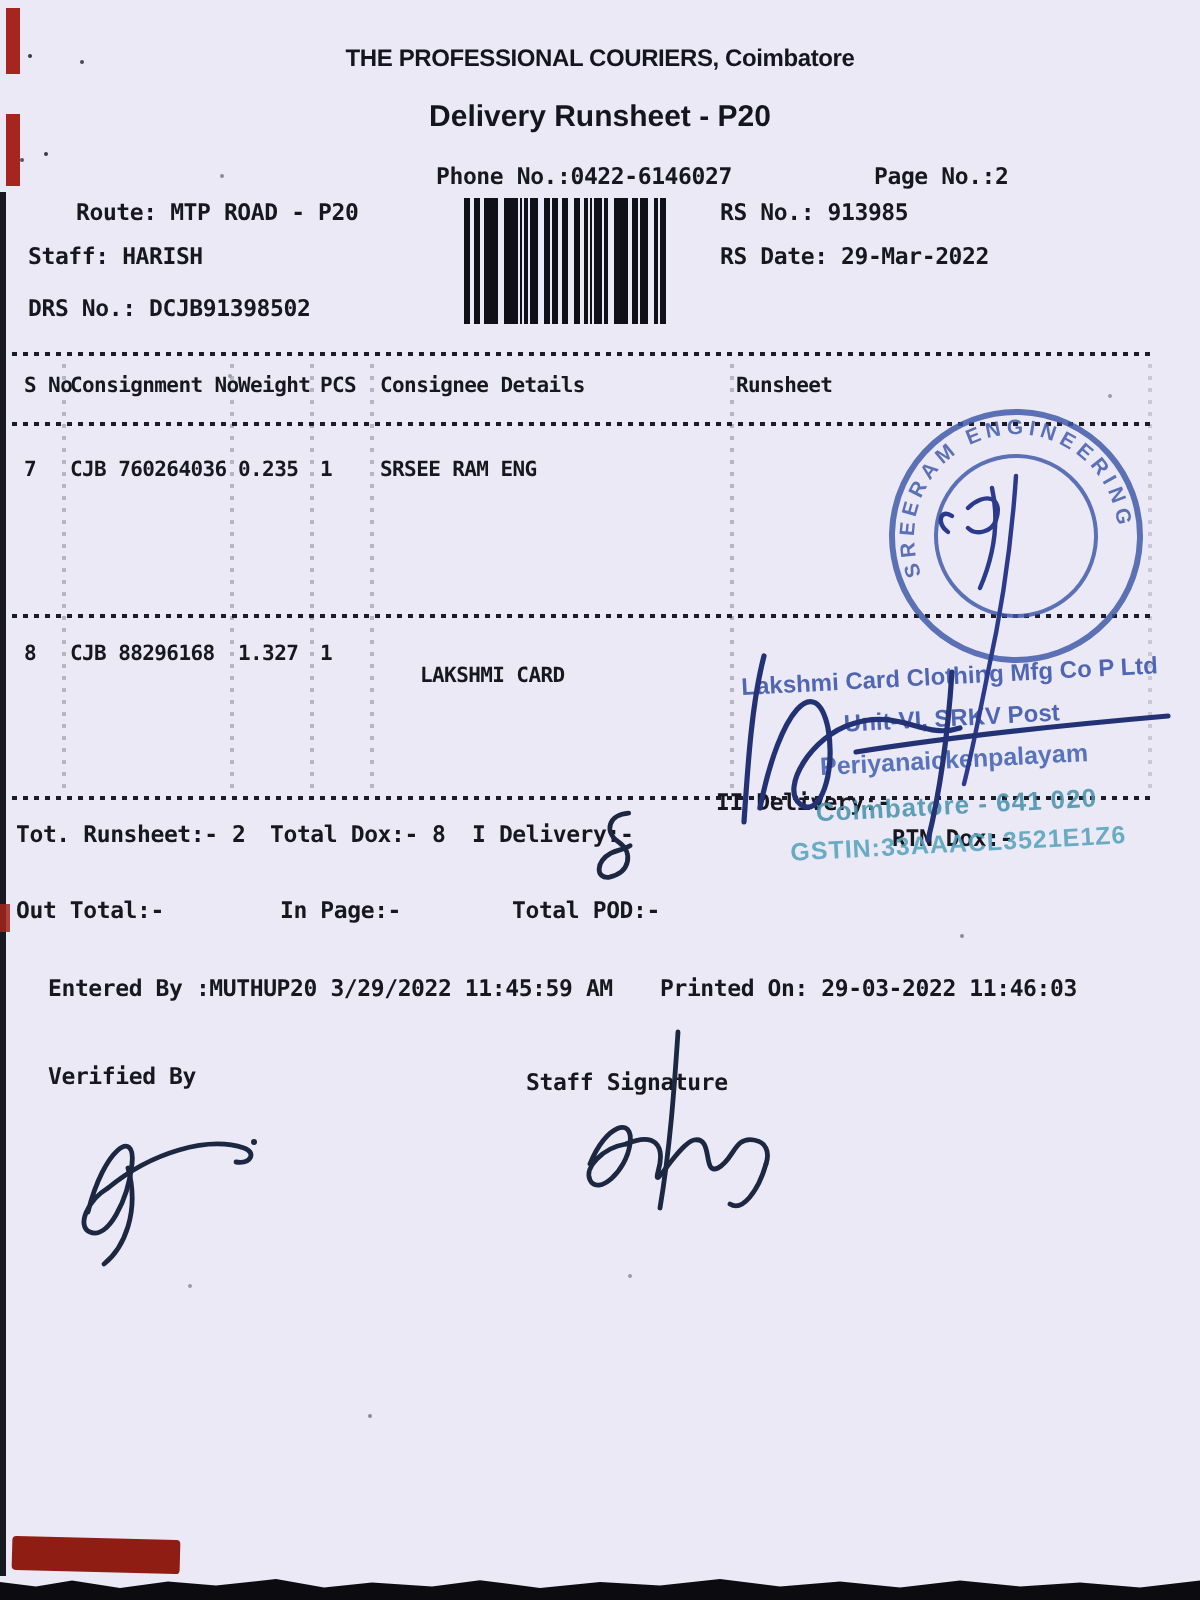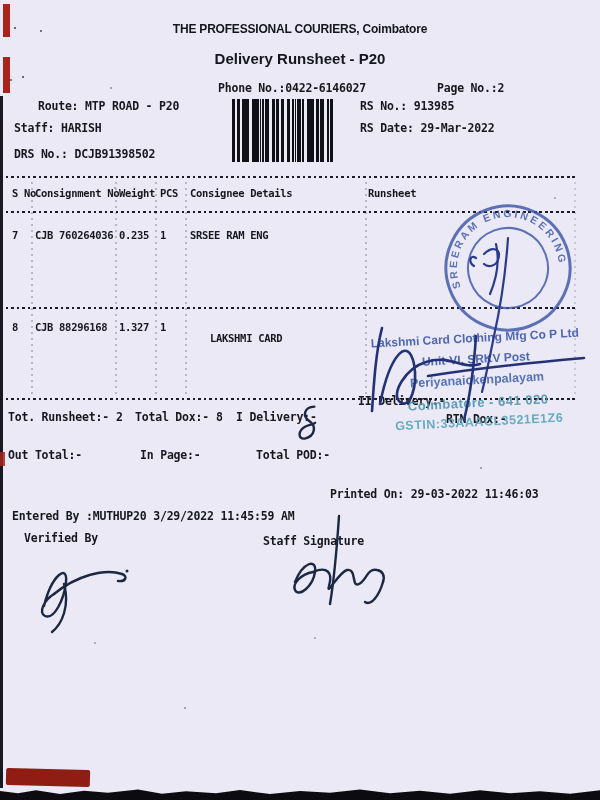--- a/index.html
+++ b/index.html
@@ -106,21 +106,21 @@
   </div>
 
   <svg class="abs sig" style="left:296px;top:402px;z-index:6;transform:rotate(8deg);" width="26" height="42" viewBox="0 0 26 42">
     <path d="M16,4 C6,6 5,15 13,19 C21,23 21,33 11,37 C4,39 3,30 10,25 C13,23 17,22 19,20"></path>
   </svg>
 
   <span class="abs m" style="left:8px;top:448px;">Out Total:-</span>
   <span class="abs m" style="left:140px;top:448px;">In Page:-</span>
   <span class="abs m" style="left:256px;top:448px;">Total POD:-</span>
 
-  <span class="abs m" style="left:12px;top:487px;margin-top:22px;">Entered By :MUTHUP20 3/29/2022 11:45:59 AM</span>
+  <span class="abs m" style="left:24px;top:487px;">Entered By :MUTHUP20 3/29/2022 11:45:59 AM</span>
   <span class="abs m" style="left:330px;top:487px;">Printed On: 29-03-2022 11:46:03</span>
   <span class="abs m" style="left:24px;top:531px;text-align:right;">Verified By</span>
   <span class="abs m" style="left:263px;top:534px;">Staff Signature</span>
 
   <svg class="stampsvg" width="242" height="252" viewBox="0 0 242 252">
     <g transform="rotate(-20 150 72)" opacity="0.82">
       <circle cx="150" cy="72" r="62" fill="none" stroke="#3e57a8" stroke-width="3"></circle>
       <circle cx="150" cy="72" r="40" fill="none" stroke="#3e57a8" stroke-width="2"></circle>
       <defs>
           <path id="arcpath" d="M100.7,85.2 A51,51 0 1 1 199.3,85.2" fill="none"></path>

